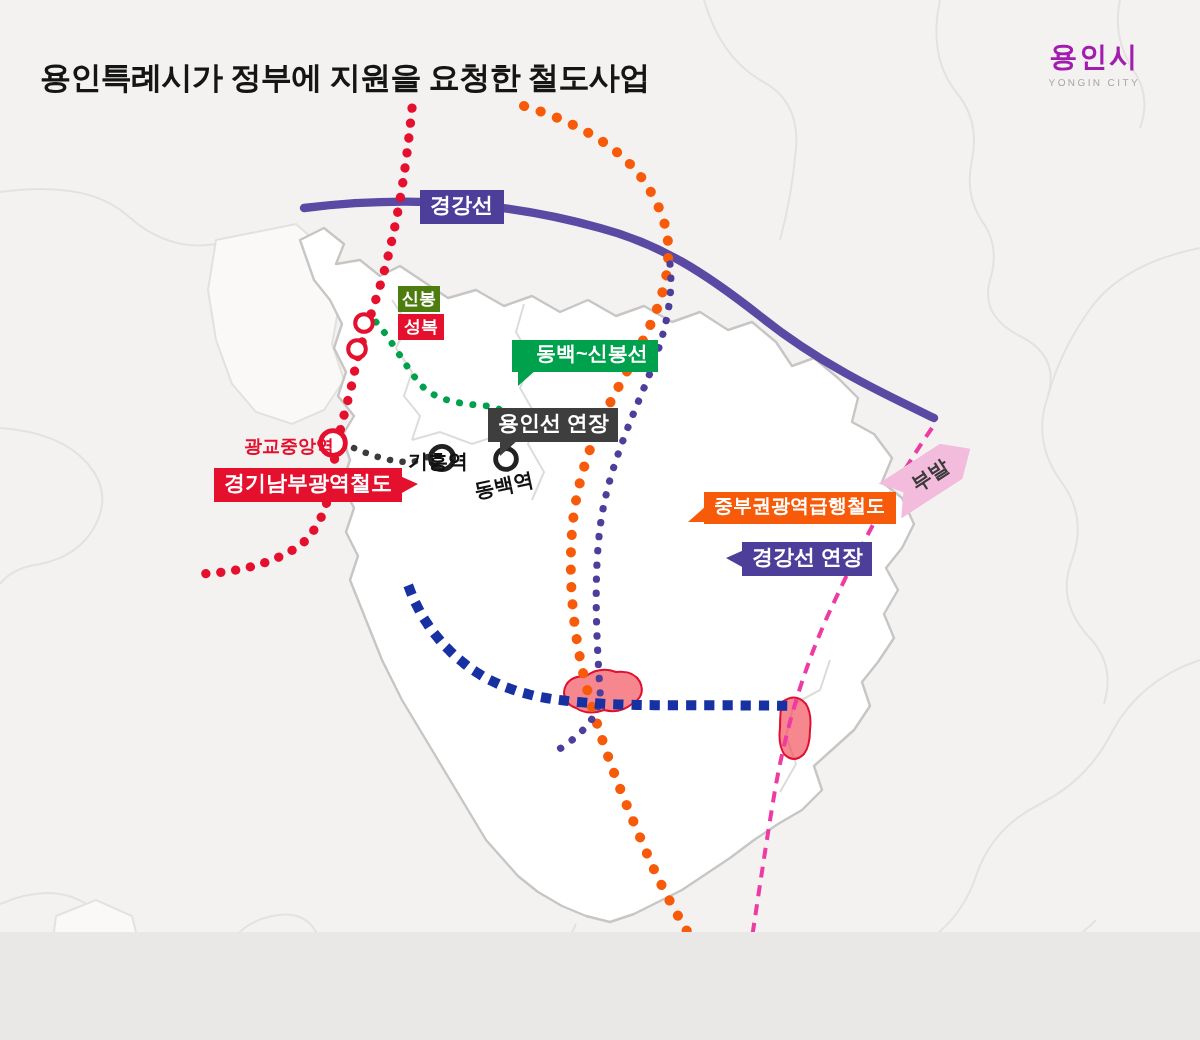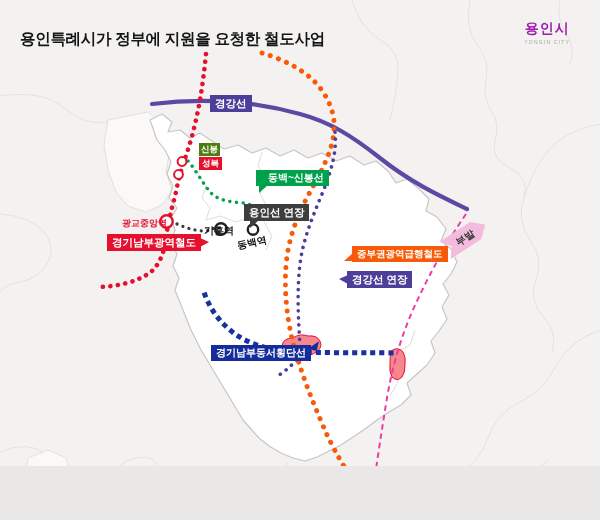--- a/index.html
+++ b/index.html
@@ -27,21 +27,21 @@
   .b-sinbong{left:156px;top:143px;background:#4d7c0f;font-size:8.5px;padding:2px 2px;}
   .b-seongbok{left:156px;top:157px;background:#e5102e;font-size:8.5px;padding:2px 3px;text-align:right;}
   .b-dongbaek-sinbong{left:213px;top:170px;background:#00a14d;font-size:10px;padding-left:12px;}
   .b-dongbaek-sinbong::after{left:3px;bottom:-7px;border-top:8px solid #00a14d;border-right:9px solid transparent;}
   .b-yongin-ext{left:201px;top:204px;background:#3e3e3e;}
   .b-yongin-ext::after{left:6px;bottom:-7px;border-top:8px solid #3e3e3e;border-right:9px solid transparent;}
   .b-gyeonggi-nambu{left:64px;top:234px;background:#e5102e;}
   .b-gyeonggi-nambu::after{right:-8px;top:4px;border-left:9px solid #e5102e;border-top:4px solid transparent;border-bottom:5px solid transparent;}
   .b-jungbu{left:309px;top:246px;background:#f75b09;font-size:9.5px;}
   .b-jungbu::after{left:-8px;bottom:1px;border-right:9px solid #f75b09;border-top:8px solid transparent;}
-  .b-gyeonggang-ext{left:304px;top:271px;background:#4c3e99;}
+  .b-gyeonggang-ext{left:328px;top:271px;background:#4c3e99;}
   .b-gyeonggang-ext::after{left:-8px;top:4px;border-right:9px solid #4c3e99;border-top:4px solid transparent;border-bottom:5px solid transparent;}
   .b-dongseo{left:168px;top:345px;background:#152c9b;font-size:10px;}
   .b-dongseo::after{right:-7px;top:-5px;border-bottom:10px solid #152c9b;border-left:9px solid transparent;transform:rotate(14deg);}
 
   .lbl{position:absolute;z-index:4;font-weight:700;color:#111;font-size:10px;white-space:nowrap;}
   .l-gwanggyo{left:122px;top:217px;color:#e5102e;font-size:9px;}
   .l-giheung{left:204px;top:224px;}
   .l-dongbaek{left:237px;top:236px;transform:rotate(-12deg);}
 
   .dir{
@@ -129,21 +129,20 @@
   </div>
 
   <div class="badge b-gyeonggang">경강선</div>
   <div class="badge b-sinbong">신봉</div>
   <div class="badge b-seongbok">성복</div>
   <div class="badge b-dongbaek-sinbong">동백~신봉선</div>
   <div class="badge b-yongin-ext">용인선 연장</div>
   <div class="badge b-gyeonggi-nambu">경기남부광역철도</div>
   <div class="badge b-jungbu">중부권광역급행철도</div>
   <div class="badge b-gyeonggang-ext">경강선 연장</div>
-  <div class="badge b-dongseo">경기남부동서횡단선</div>
 
   <div class="lbl l-gwanggyo">광교중앙역</div>
   <div class="lbl l-giheung">기흥역</div>
   <div class="lbl l-dongbaek">동백역</div>
 
   <div class="dir a-bubal">부발</div>
   <div class="dir a-pyeongtaek">평택</div>
 
 </div>
 

